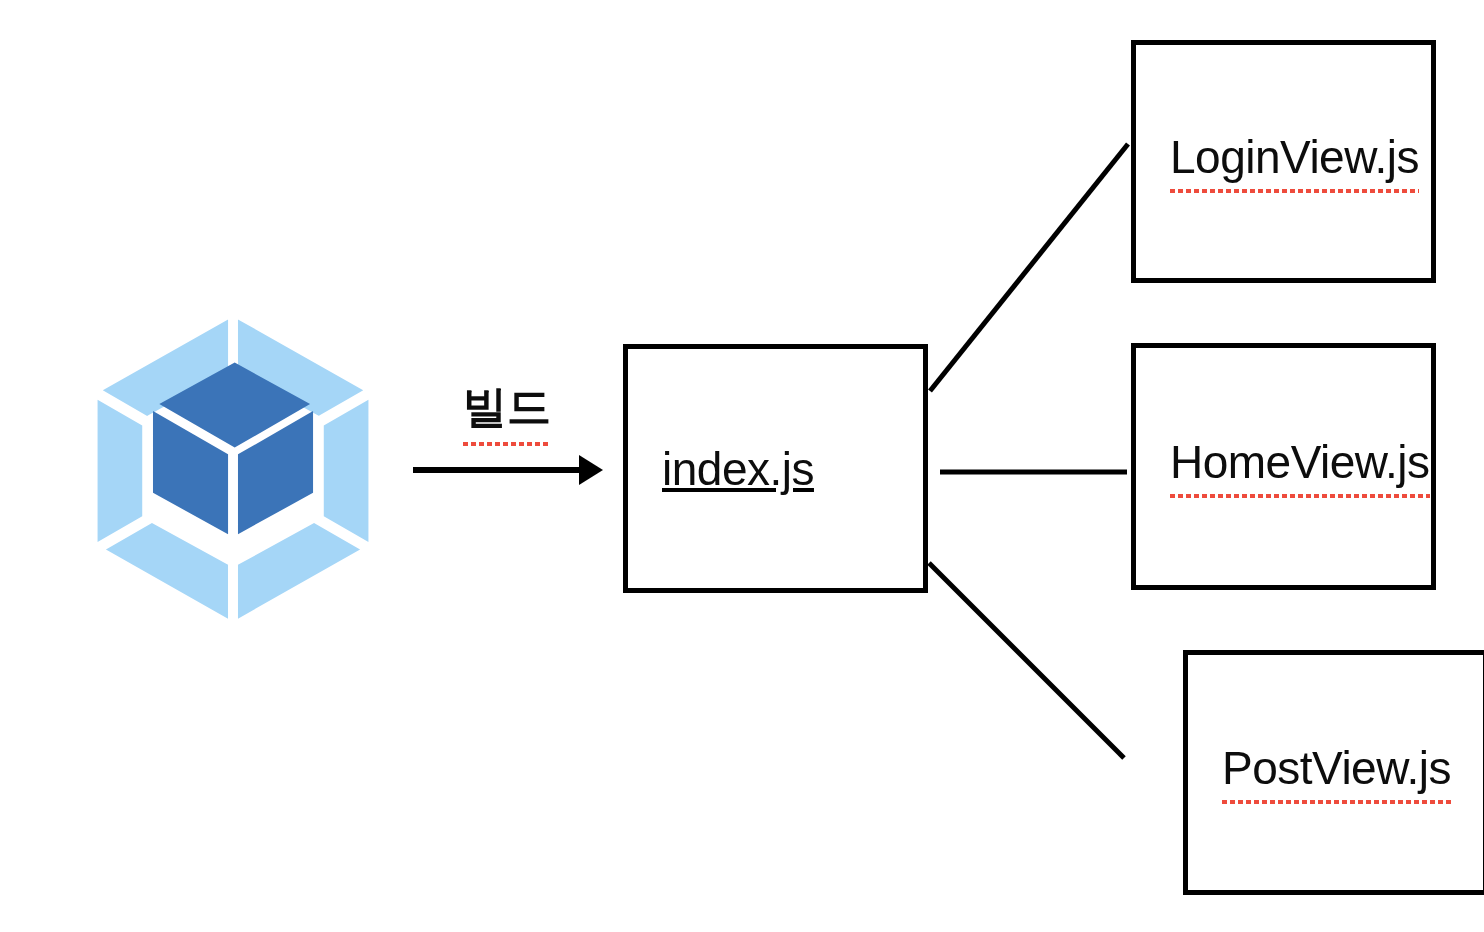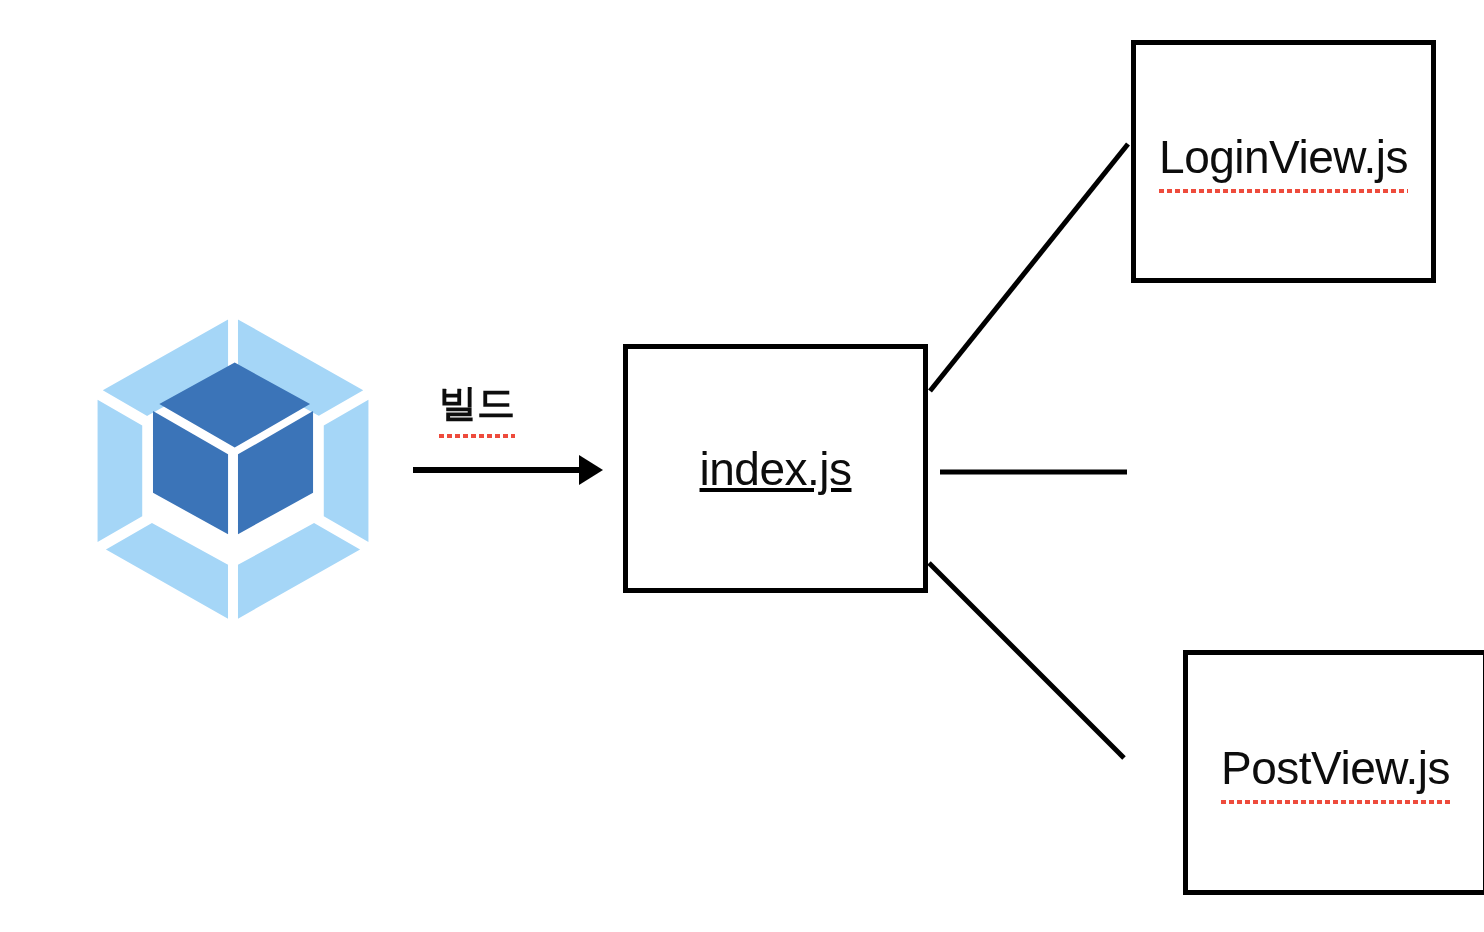--- a/index.html
+++ b/index.html
@@ -37,21 +37,22 @@
     width: 310px;
     height: 352px;
   }
 
   .node {
     position: absolute;
     background: var(--background);
     border: 5px solid var(--line-black);
     display: flex;
     align-items: center;
-    justify-content: center;
+    justify-content: flex-start;
+    padding-left: 34px;
   }
   .node-index { left: 623px; top: 344px; width: 305px; height: 249px; text-decoration: underline; }
   .node-login { left: 1131px; top: 40px;  width: 305px; height: 243px; }
   .node-home  { left: 1131px; top: 343px; width: 305px; height: 247px; }
   .node-post  { left: 1183px; top: 650px; width: 305px; height: 245px; }
 
   .label {
     font-size: 46px;
     color: var(--text-black);
     letter-spacing: -0.5px;
@@ -63,24 +64,24 @@
     padding-bottom: 9px;
     background-image: repeating-linear-gradient(to right,
       var(--spellcheck-red) 0 5px, transparent 5px 8px);
     background-size: 100% 4px;
     background-repeat: no-repeat;
     background-position: left bottom;
   }
 
   .build-label {
     position: absolute;
-    left: 477px;
+    left: 507px;
     top: 378px;
     transform: translateX(-50%);
-    font-size: 38px;
+    font-size: 44px;
     font-weight: 700;
     color: var(--text-black);
     white-space: nowrap;
   }
 </style>
 </head>
 <body>
 
 <div class="canvas">
 
@@ -102,18 +103,21 @@
   <div class="build-label spell">빌드</div>
 
   <div class="node node-index">
     <span class="label">index.js</span>
   </div>
 
   <div class="node node-login">
     <span class="label spell">LoginView.js</span>
   </div>
 
+  <div class="node node-home">
+    <span class="label spell">HomeView.js</span>
+  </div>
 
   <div class="node node-post">
     <span class="label spell">PostView.js</span>
   </div>
 
 </div>
 
 </body></html>

